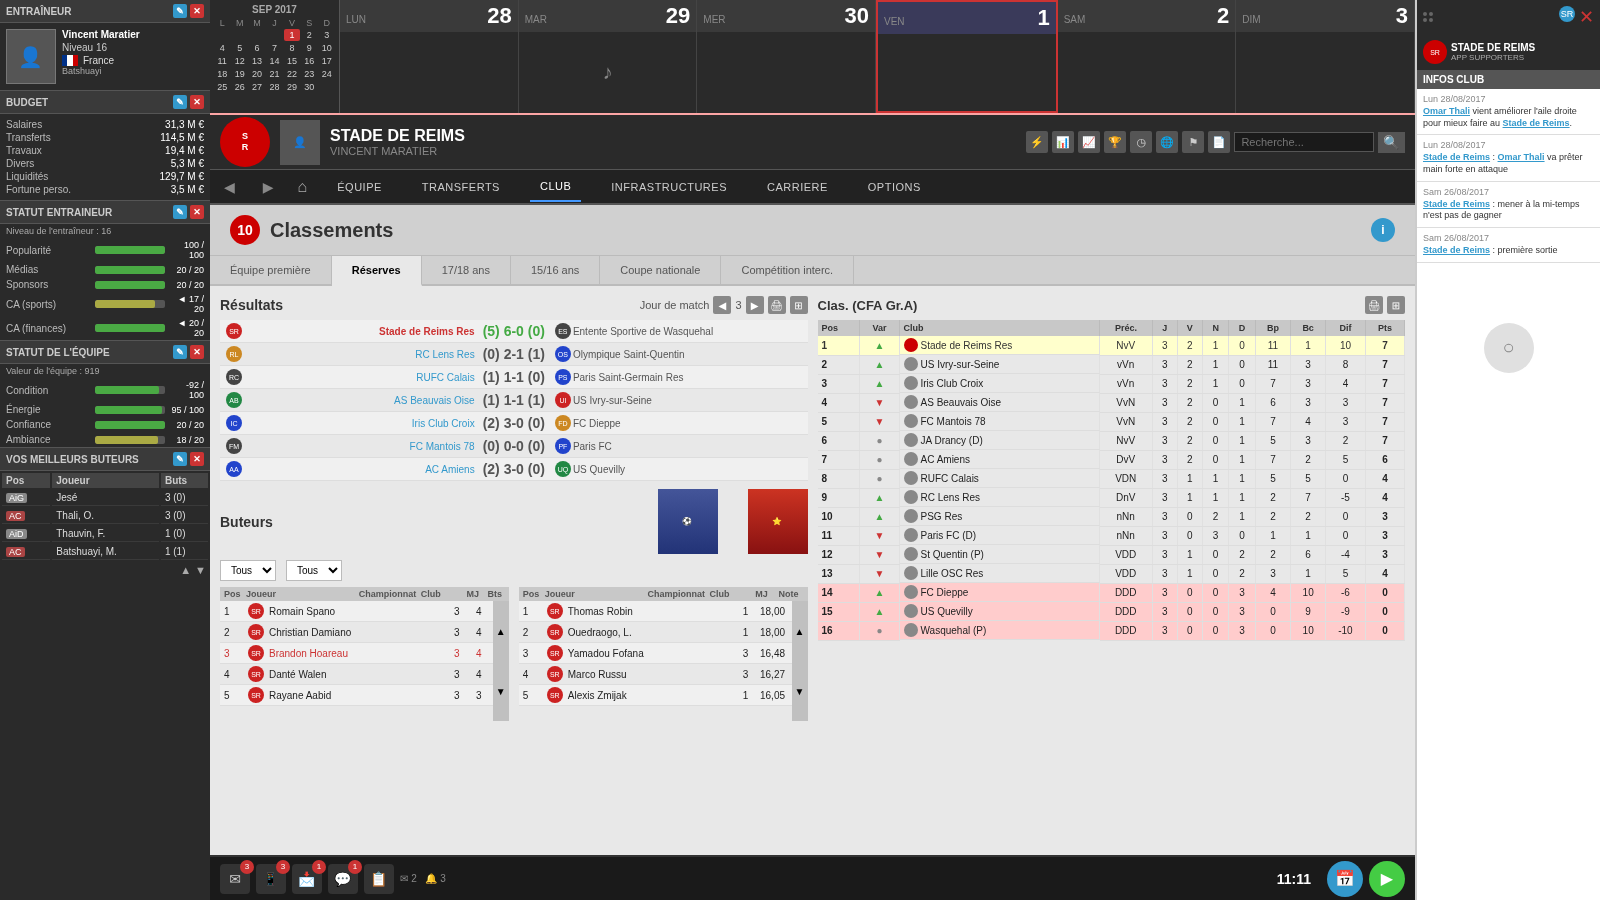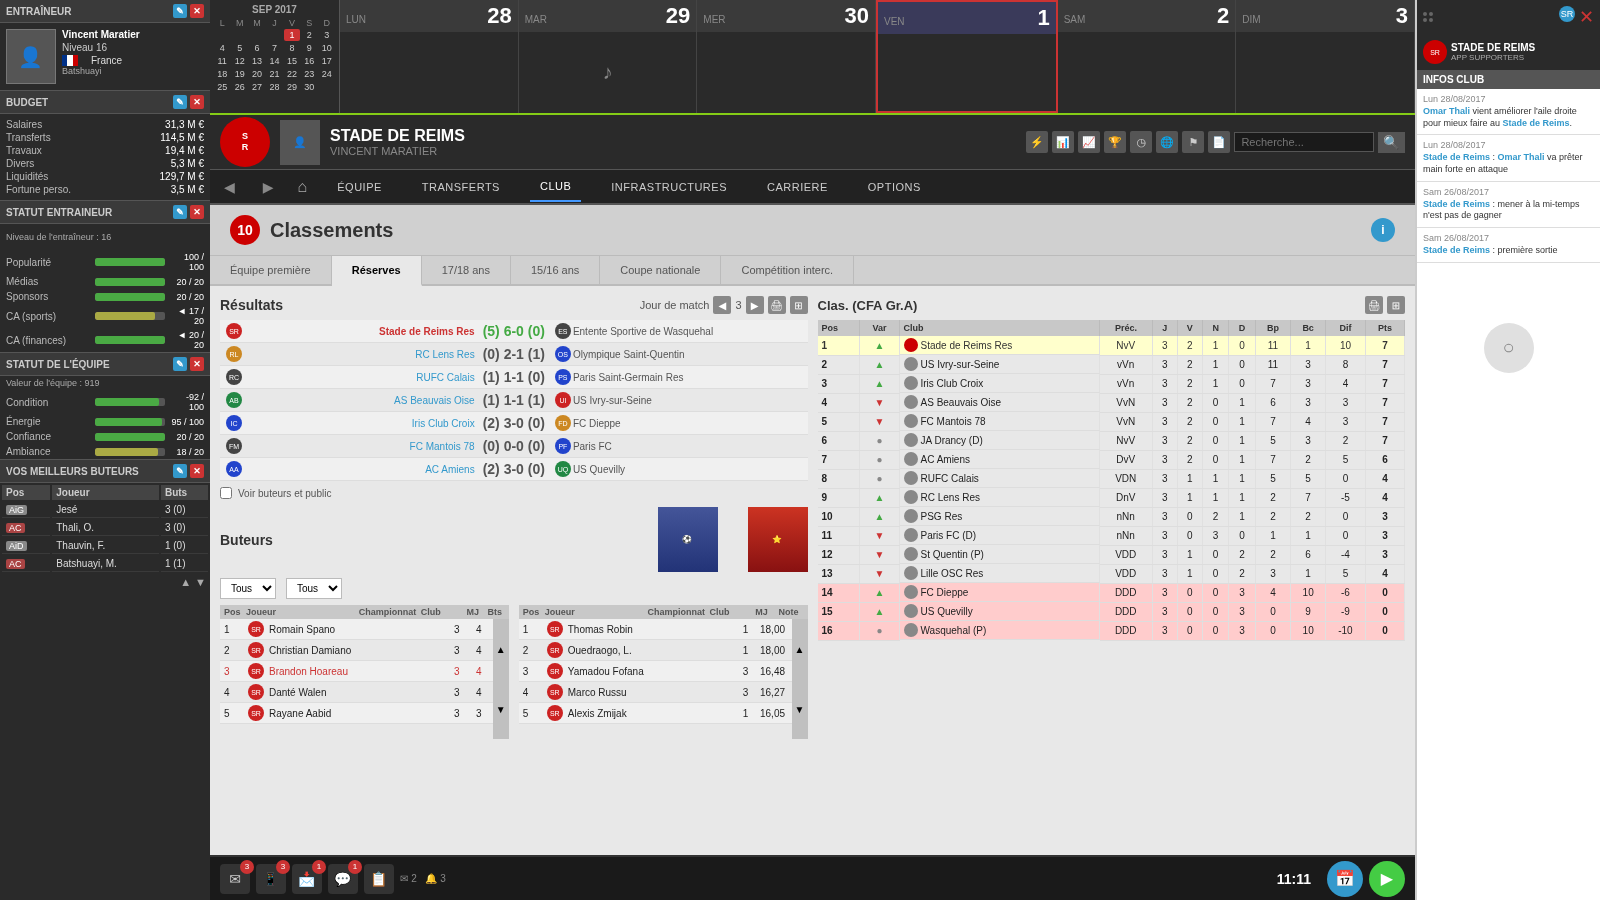--- a/index.html
+++ b/index.html
@@ -12,21 +12,21 @@
     .icon-btn { width: 14px; height: 14px; border-radius: 2px; display: inline-flex; align-items: center; justify-content: center; font-size: 9px; cursor: pointer; }
     .icon-btn.blue { background: #3399cc; color: white; }
     .icon-btn.red { background: #cc3333; color: white; }
 
     .trainer-section { border-bottom: 1px solid #555; }
     .trainer-content { display: flex; gap: 6px; padding: 6px; align-items: flex-start; }
     .trainer-avatar { width: 50px; height: 55px; background: #555; border: 1px solid #777; flex-shrink: 0; overflow: hidden; display: flex; align-items: center; justify-content: center; color: #aaa; font-size: 20px; }
     .trainer-info { font-size: 10px; }
     .trainer-name { font-weight: bold; color: #fff; margin-bottom: 2px; }
     .trainer-level { color: #ccc; margin-bottom: 2px; }
-    .trainer-flag { display: flex; align-items: center; gap: 13px; }
+    .trainer-flag { display: flex; align-items: center; gap: 5px; }
     .flag-fr { width: 16px; height: 11px; display: inline-flex; }
     .flag-fr span:nth-child(1) { flex: 1; background: #003189; }
     .flag-fr span:nth-child(2) { flex: 1; background: white; }
     .flag-fr span:nth-child(3) { flex: 1; background: #cc0000; }
     .trainer-role { color: #aaa; font-size: 9px; }
 
     .budget-section { border-bottom: 1px solid #555; }
     .budget-rows { padding: 4px 6px; }
     .budget-row { display: flex; justify-content: space-between; padding: 1px 0; font-size: 10px; }
     .budget-row .label { color: #bbb; }
@@ -48,21 +48,21 @@
     .buteurs-table td { padding: 2px 4px; border-bottom: 1px solid #3a3a3a; }
     .pos-badge { display: inline-block; background: #888; color: white; padding: 0 3px; border-radius: 2px; font-size: 9px; margin-right: 2px; }
     .pos-aig { background: #888; }
     .pos-ac { background: #aa4444; }
     .nav-arrow { color: #aaa; cursor: pointer; }
 
     
     .main-content { flex: 1; display: flex; flex-direction: column; overflow: hidden; }
 
     
-    .calendar-bar { background: #2a2a2a; height: 115px; display: flex; border-bottom: 2px solid #84cc16; }
+    .calendar-bar { background: #2a2a2a; height: 115px; display: flex; border-bottom: 2px solid #fca5a5; }
     .calendar-mini { width: 130px; padding: 4px; border-right: 1px solid #555; }
     .cal-month { color: #aaa; font-size: 10px; font-weight: bold; text-align: center; margin-bottom: 3px; }
     .cal-grid { display: grid; grid-template-columns: repeat(7, 1fr); gap: 1px; font-size: 9px; }
     .cal-grid .day-header { color: #888; text-align: center; }
     .cal-grid .day { text-align: center; color: #ccc; padding: 1px; cursor: pointer; }
     .cal-grid .day.today { background: #cc3333; color: white; border-radius: 2px; }
 
     .week-days { flex: 1; display: flex; }
     .week-day { flex: 1; border-right: 1px solid #444; display: flex; flex-direction: column; }
     .week-day-header { background: #3a3a3a; padding: 3px 6px; display: flex; justify-content: space-between; align-items: baseline; }
@@ -174,21 +174,21 @@
     .mobile-dot span { width: 4px; height: 4px; background: #666; border-radius: 50%; }
     .mobile-screen { background: white; flex: 1; overflow: hidden; }
     .mobile-club-header { background: #2a2a2a; padding: 6px; display: flex; align-items: center; gap: 4px; }
     .mobile-logo { width: 24px; height: 24px; background: #cc0000; border-radius: 50%; display: flex; align-items: center; justify-content: center; color: white; font-size: 8px; }
     .mobile-club-name { color: white; font-size: 10px; font-weight: bold; }
     .mobile-club-sub { color: #aaa; font-size: 8px; }
     .infos-header { background: #555; color: white; padding: 4px 6px; font-size: 10px; font-weight: bold; }
     .news-item { padding: 5px 6px; border-bottom: 1px solid #ddd; font-size: 9px; }
     .news-date { color: #888; margin-bottom: 2px; }
     .news-text { color: #333; line-height: 1.3; }
-    .news-text .bold { font-weight: bold; color: #3399cc; }
+    .news-text .bold { font-weight: bold; color: #3399cc; text-decoration: underline; }
 
     
     .bottom-bar { height: 45px; background: #1a1a1a; display: flex; align-items: center; padding: 0 10px; gap: 6px; border-top: 2px solid #333; }
     .bottom-icon { width: 30px; height: 30px; background: #333; border-radius: 4px; display: flex; align-items: center; justify-content: center; color: #ccc; font-size: 14px; position: relative; cursor: pointer; }
     .bottom-badge { position: absolute; top: -4px; right: -4px; background: #cc3333; color: white; border-radius: 50%; width: 14px; height: 14px; font-size: 8px; display: flex; align-items: center; justify-content: center; }
     .time-display { margin-left: auto; color: white; font-size: 14px; font-weight: bold; margin-right: 10px; }
     .play-btn { width: 36px; height: 36px; background: #44cc44; border-radius: 50%; display: flex; align-items: center; justify-content: center; color: white; font-size: 16px; cursor: pointer; }
     .cal-btn-bottom { width: 36px; height: 36px; background: #3399cc; border-radius: 50%; display: flex; align-items: center; justify-content: center; color: white; font-size: 16px; cursor: pointer; }
   </style>
 </head>
@@ -259,21 +259,21 @@
   </div>
 
   <div class="stat-section">
     <div class="section-header">
       <span>STATUT ENTRAINEUR</span>
       <span class="icons">
         <span class="icon-btn blue">✎</span>
         <span class="icon-btn red">✕</span>
       </span>
     </div>
-    <div style="padding: 8px 6px; font-size: 9px; color: #aaa;">Niveau de l'entraîneur : 16</div>
+    <div style="padding: 2px 6px; font-size: 9px; color: #aaa;">Niveau de l'entraîneur : 16</div>
     <div class="stat-row">
       <span class="stat-label">Popularité</span>
       <div class="stat-bar-wrap">
           <div class="stat-bar" style="width:100%"></div>
         </div>
       <span class="stat-val">100 / 100</span>
     </div>
     <div class="stat-row">
       <span class="stat-label">Médias</span>
       <div class="stat-bar-wrap">
@@ -591,24 +591,20 @@
           </div>
           <div class="result-row">
             <span class="team-logo blue">AA</span>
             <span class="result-home">AC Amiens</span>
             <span class="result-score">(2) 3-0 (0)</span>
             <span class="team-logo green">UQ</span>
             <span class="result-away">US Quevilly</span>
           </div>
         </div>
 
-        <div class="voir-btn-row">
-          <input type="checkbox" class="voir-checkbox" style="">
-          <span>Voir buteurs et public</span>
-        </div>
 
         <div style="margin-top: 8px;">
           <div class="buteurs-header">
             <span class="buteurs-title">Buteurs</span>
             <div class="buteurs-avatars">
               <div class="buteur-avatar-img buteur-avatar-left" style="width:60px; height:65px; font-size:8px; display:flex; align-items:center; justify-content:center; color:white;">⚽</div>
               <div style="width:10px;"></div>
               <div class="buteur-avatar-img buteur-avatar-right" style="width:60px; height:65px; font-size:8px; display:flex; align-items:center; justify-content:center; color:white;">⭐</div>
             </div>
           </div>

